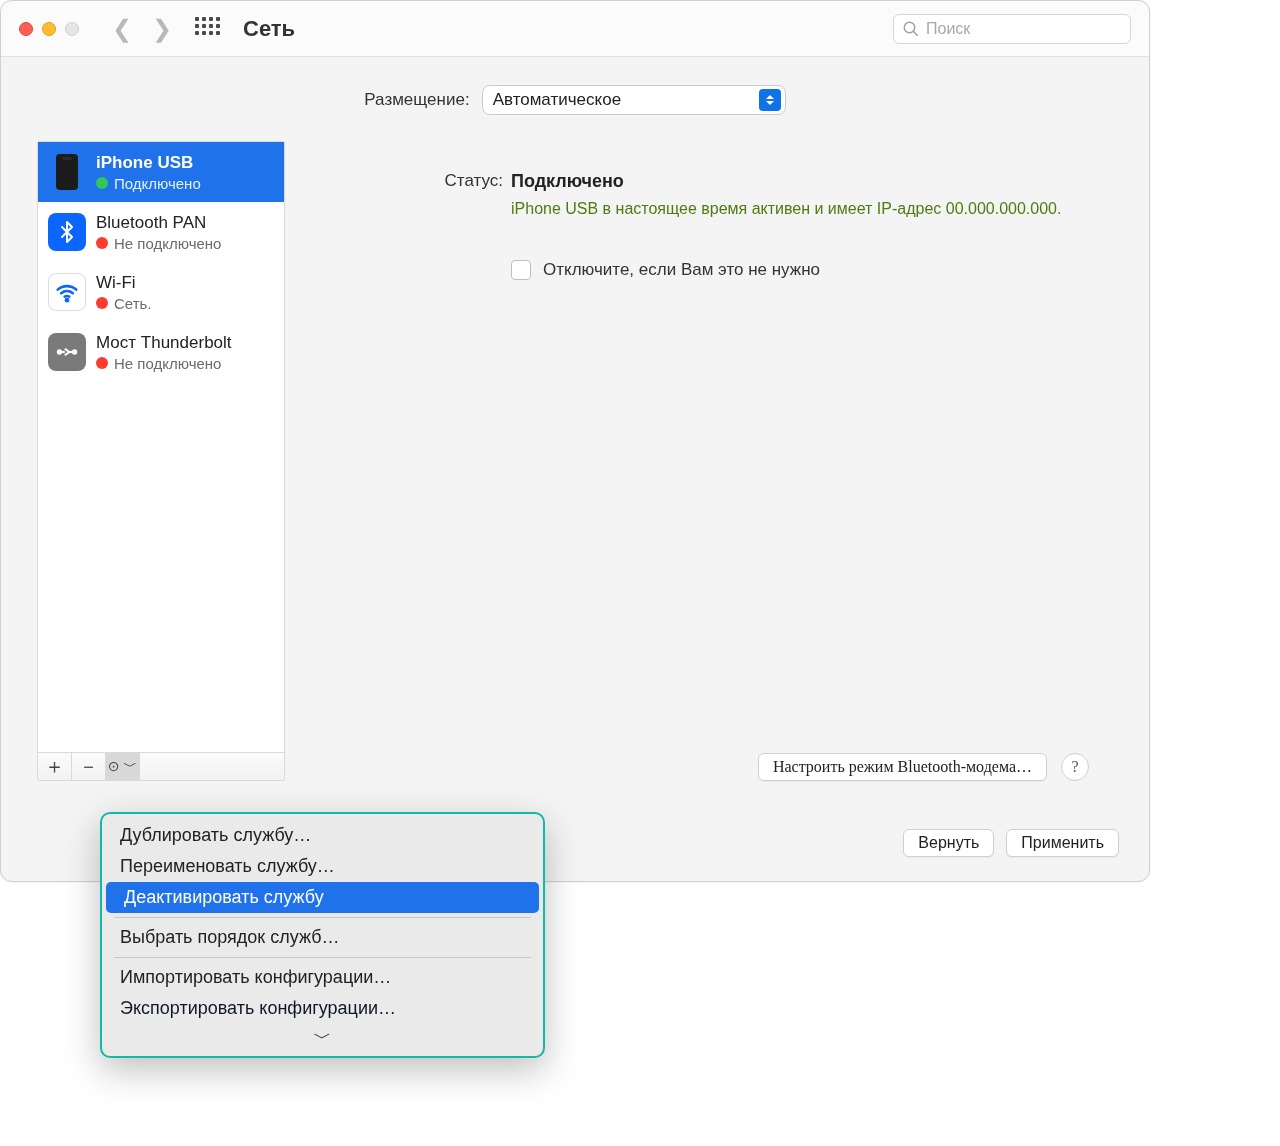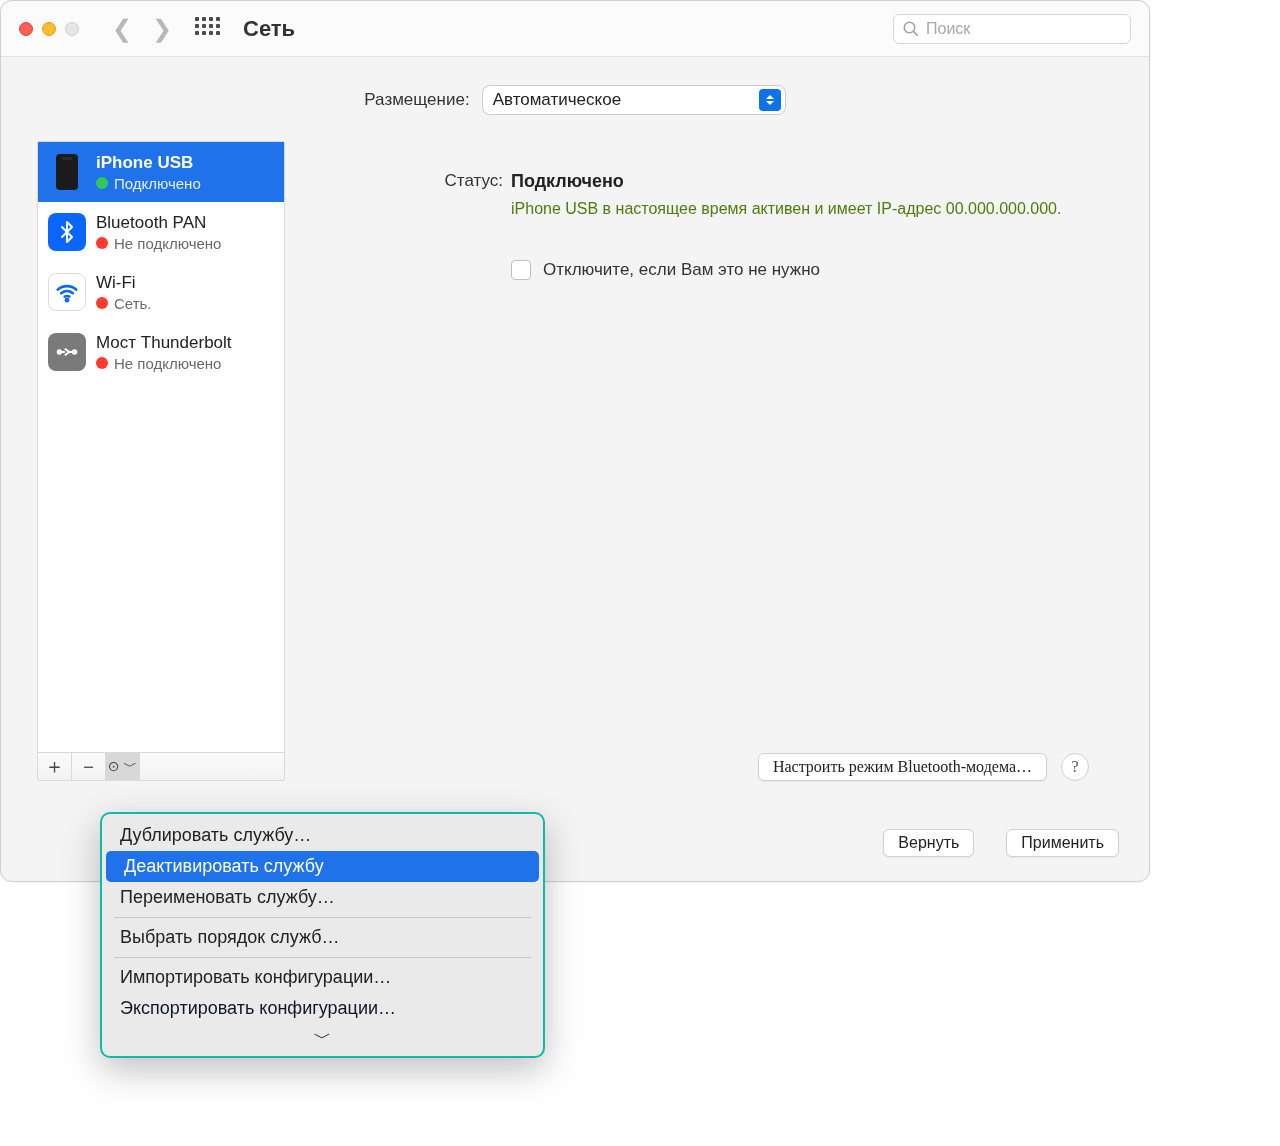--- a/index.html
+++ b/index.html
@@ -176,21 +176,21 @@
   }
   .help-btn {
     width: 28px; height: 28px; border-radius: 50%;
     border: 1px solid #d0d0d0; background: #fff;
     display: flex; align-items: center; justify-content: center;
     font-size: 16px; color: #555;
   }
 
   .bottom-actions {
     position: absolute; bottom: 24px; right: 30px;
-    display: flex; gap: 32px;
+    display: flex; gap: 12px;
   }
 
   
   .popup {
     position: absolute;
     left: 100px; top: 812px;
     width: 445px;
     background: #eaeaea;
     border: 2px solid #14b8a6;
     border-radius: 10px;
@@ -372,21 +372,21 @@
 
   <div class="bottom-actions">
     <div class="mac-btn">Вернуть</div>
     <div class="mac-btn">Применить</div>
   </div>
 
 </div>
 
 <div class="popup">
   <div class="popup-item">Дублировать службу…</div>
+  <div class="popup-item">Переименовать службу…</div>
   <div class="popup-item selected">Деактивировать службу</div>
-  <div class="popup-item">Переименовать службу…</div>
   <div class="sep"></div>
   <div class="popup-item">Выбрать порядок служб…</div>
   <div class="sep"></div>
   <div class="popup-item">Импортировать конфигурации…</div>
   <div class="popup-item disabled">Экспортировать конфигурации…</div>
   <div class="popup-arrow">﹀</div>
 </div>
 
 </body></html>

